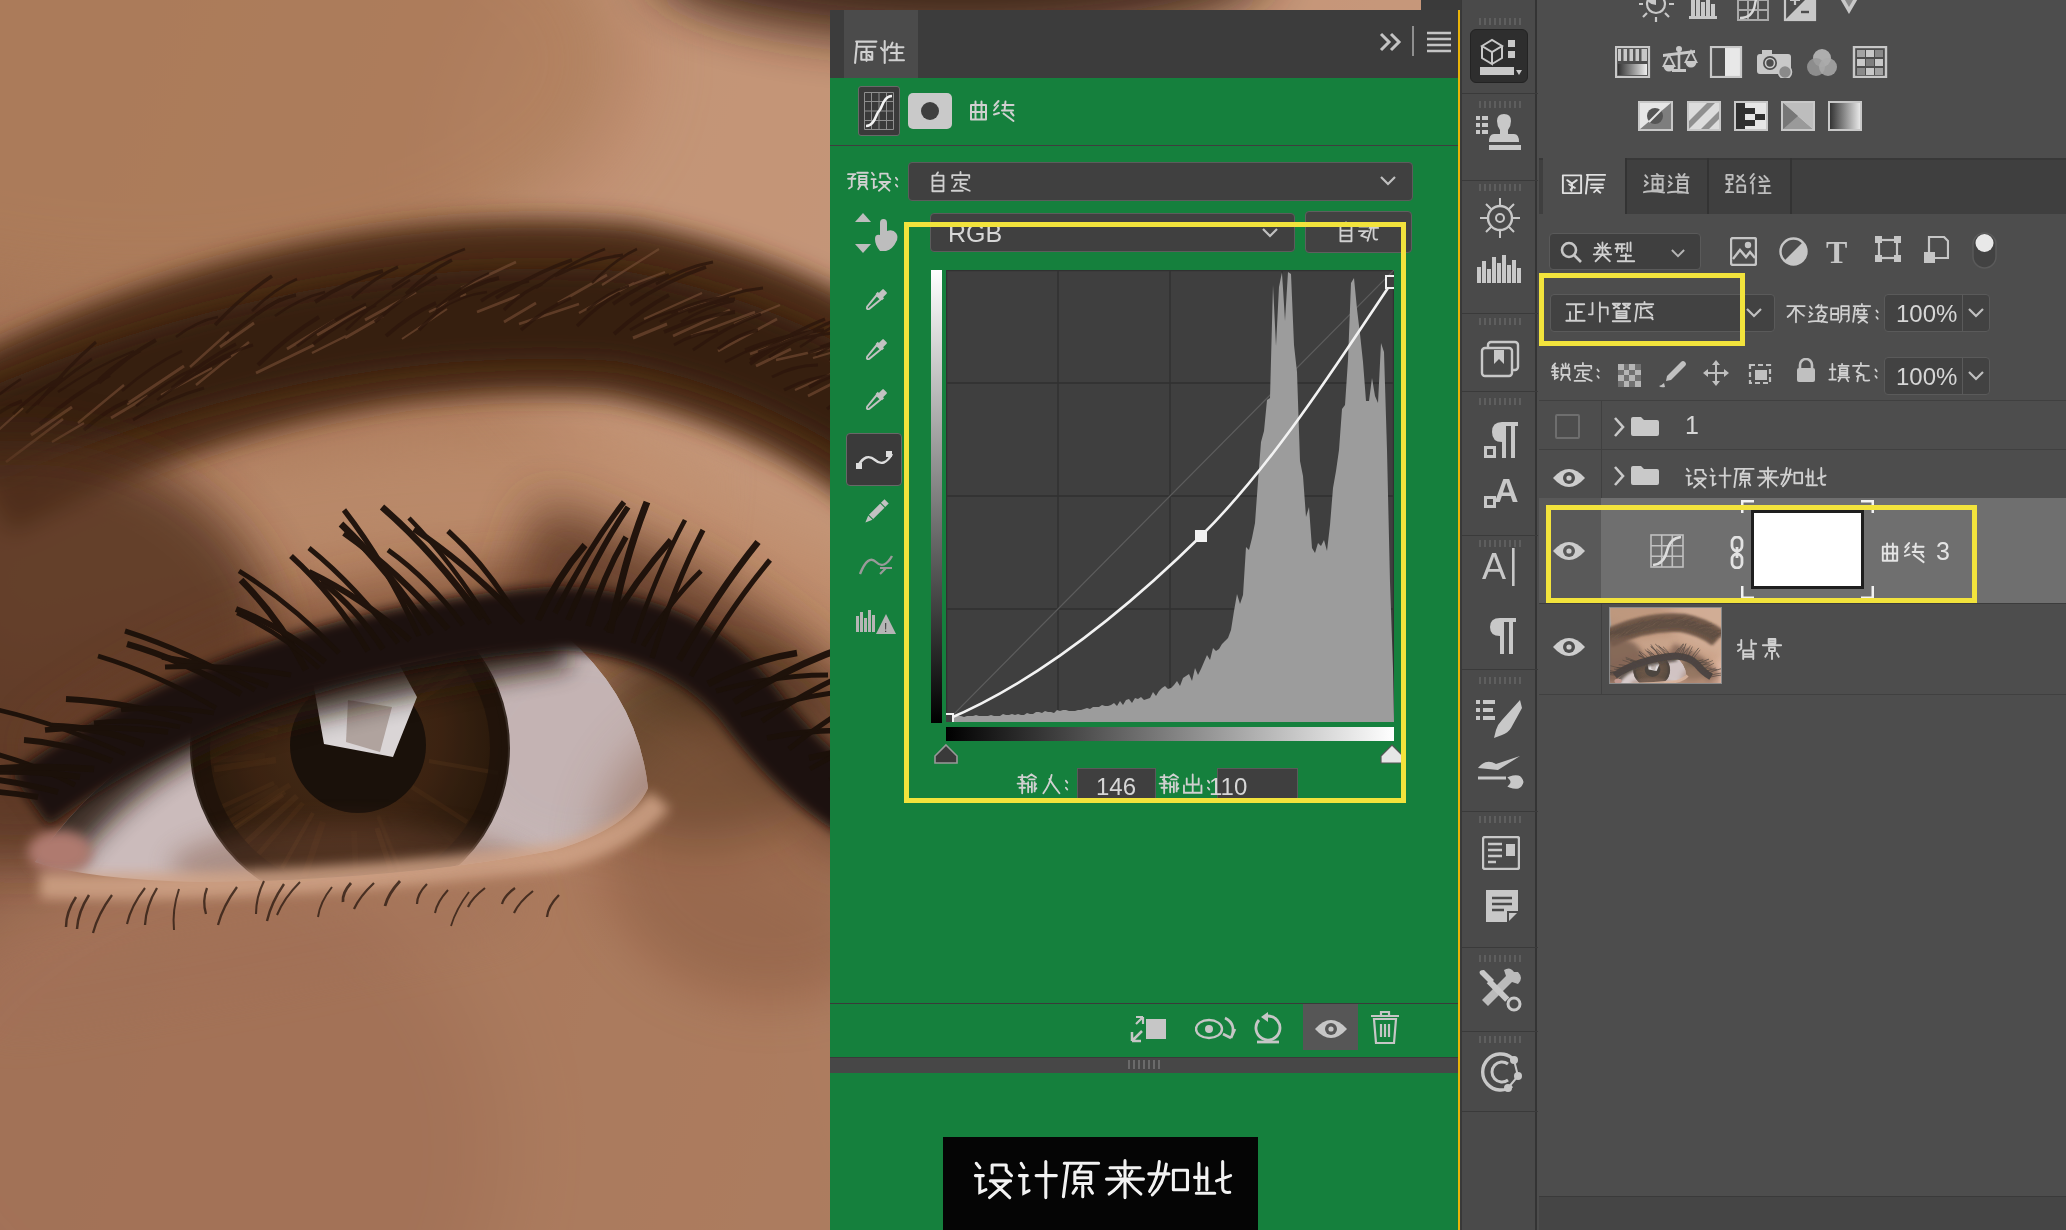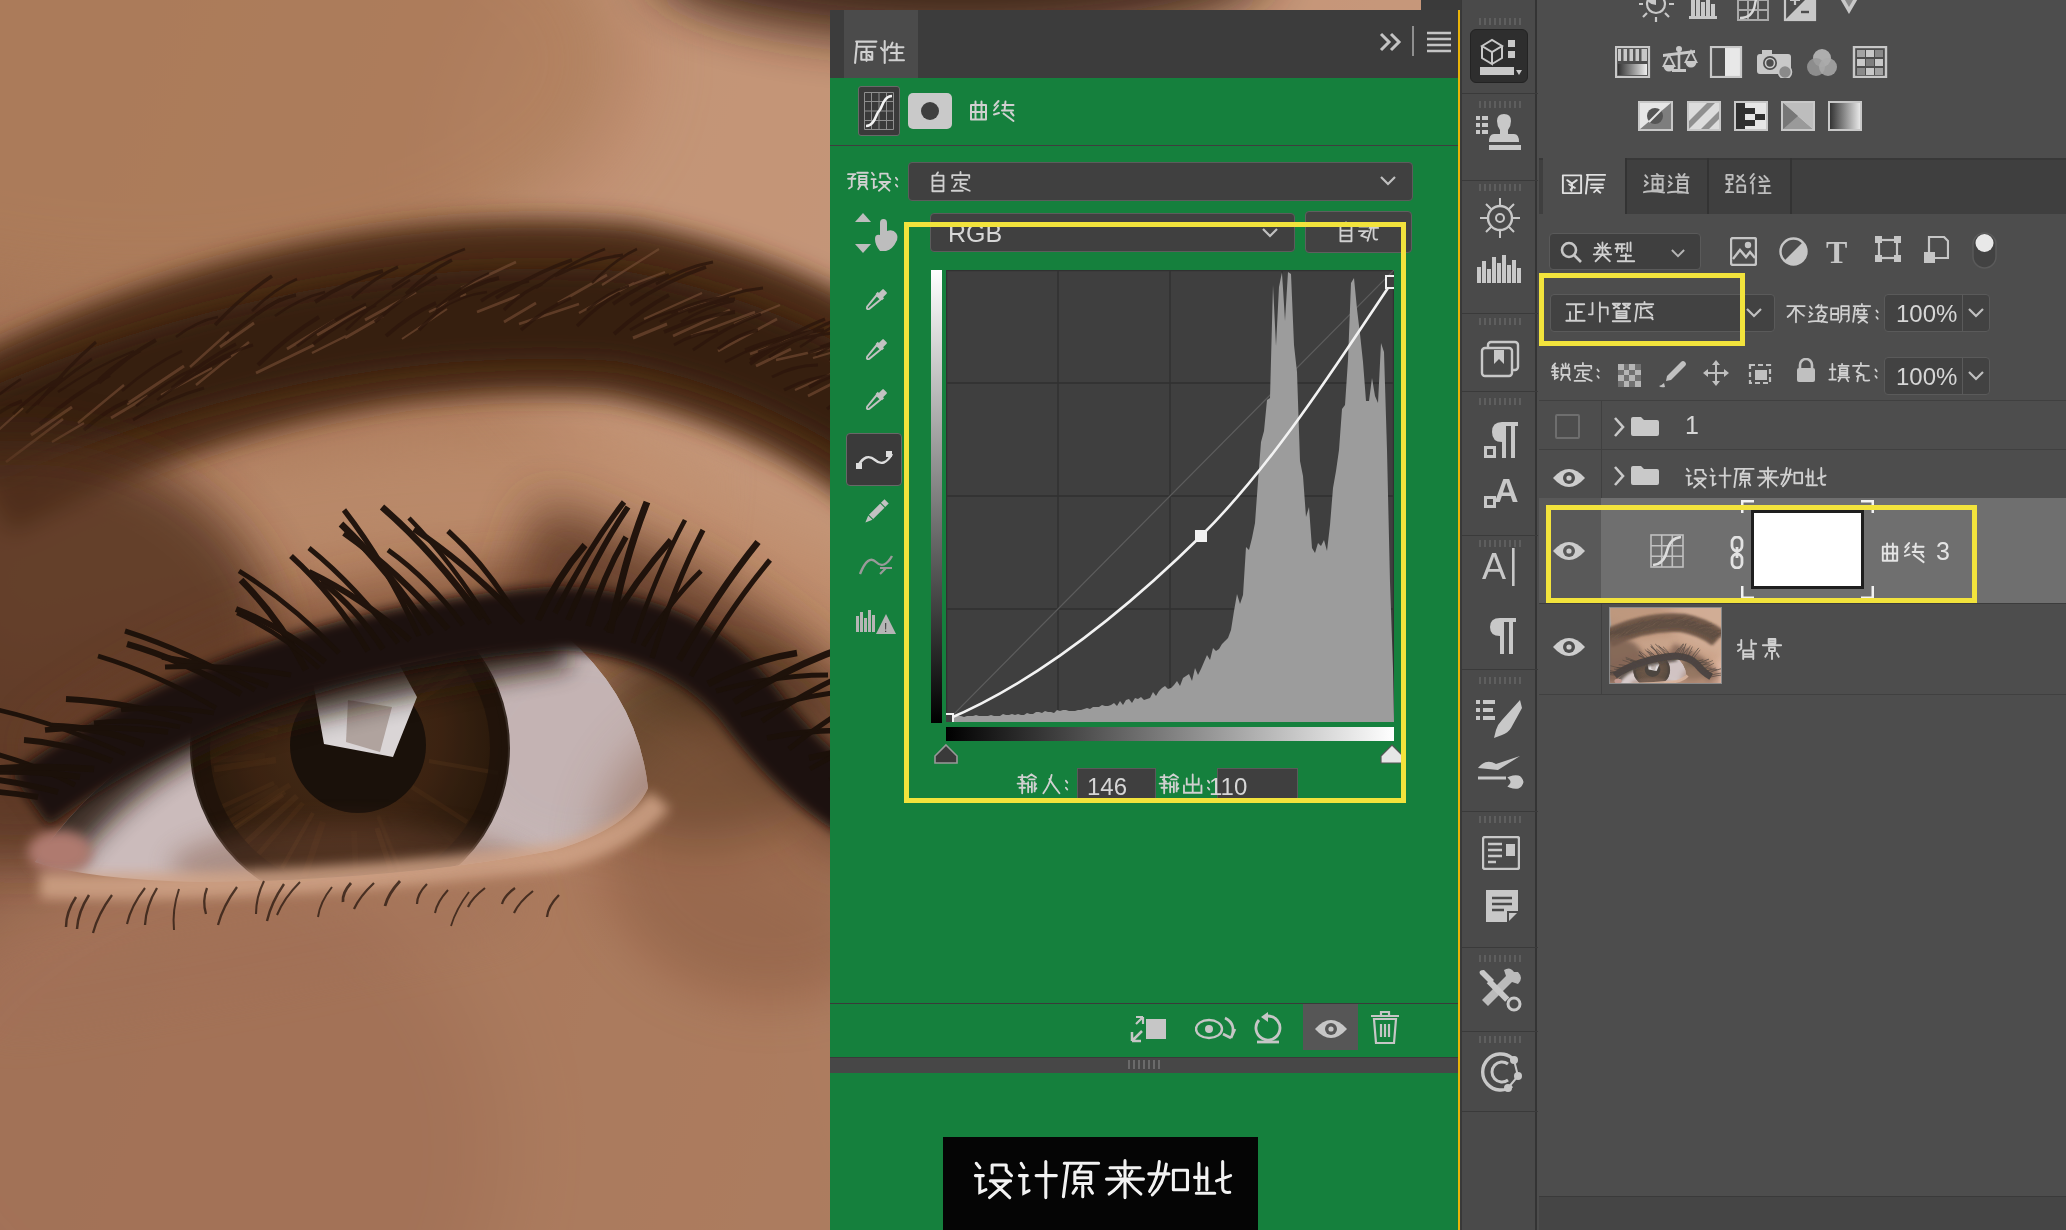--- a/index.html
+++ b/index.html
@@ -598,21 +598,21 @@
     </svg>
 <svg class="abs" style="left:548px;top:733px" width="28" height="22" viewBox="0 0 28 22">
       <path d="M14 2 L25 13 V20 H3 V13 Z" fill="#e6e6e6" stroke="#555" stroke-width="1.2"></path>
     </svg>
 <svg class="zh abs" style="left:186px;top:763px;color:#d0d0d0" width="57" height="23" viewBox="0 0 246 100" stroke-width="8" stroke="currentColor">
       <use href="#z10" x="0"></use>
       <use href="#z11" x="100"></use>
       <use href="#zc" x="200"></use>
     </svg>
 <div class="abs" style="left:247px;top:758px;width:79px;height:33px;background:#3f3f3f;border:1px solid #5a5a5a;box-sizing:border-box"></div>
-<div class="abs txt" style="left:257px;top:763px;font-size:24px">146</div>
+<div class="abs txt" style="left:266px;top:763px;font-size:24px">146</div>
 <svg class="zh abs" style="left:328px;top:763px;color:#d0d0d0" width="57" height="23" viewBox="0 0 246 100" stroke-width="8" stroke="currentColor">
       <use href="#z10" x="0"></use>
       <use href="#z12" x="100"></use>
       <use href="#zc" x="200"></use>
     </svg>
 <div class="abs" style="left:387px;top:758px;width:81px;height:33px;background:#3f3f3f;border:1px solid #5a5a5a;box-sizing:border-box"></div>
 <div class="abs txt" style="left:379px;top:763px;font-size:24px">110</div>
 <div class="abs" style="left:0;top:993px;width:628px;height:1px;background:#3a3a3a"></div>
 <div class="abs" style="left:473px;top:994px;width:55px;height:46px;background:#565656"></div>
 <svg class="abs" style="left:300px;top:1004px" width="38" height="30" viewBox="0 0 38 30">

